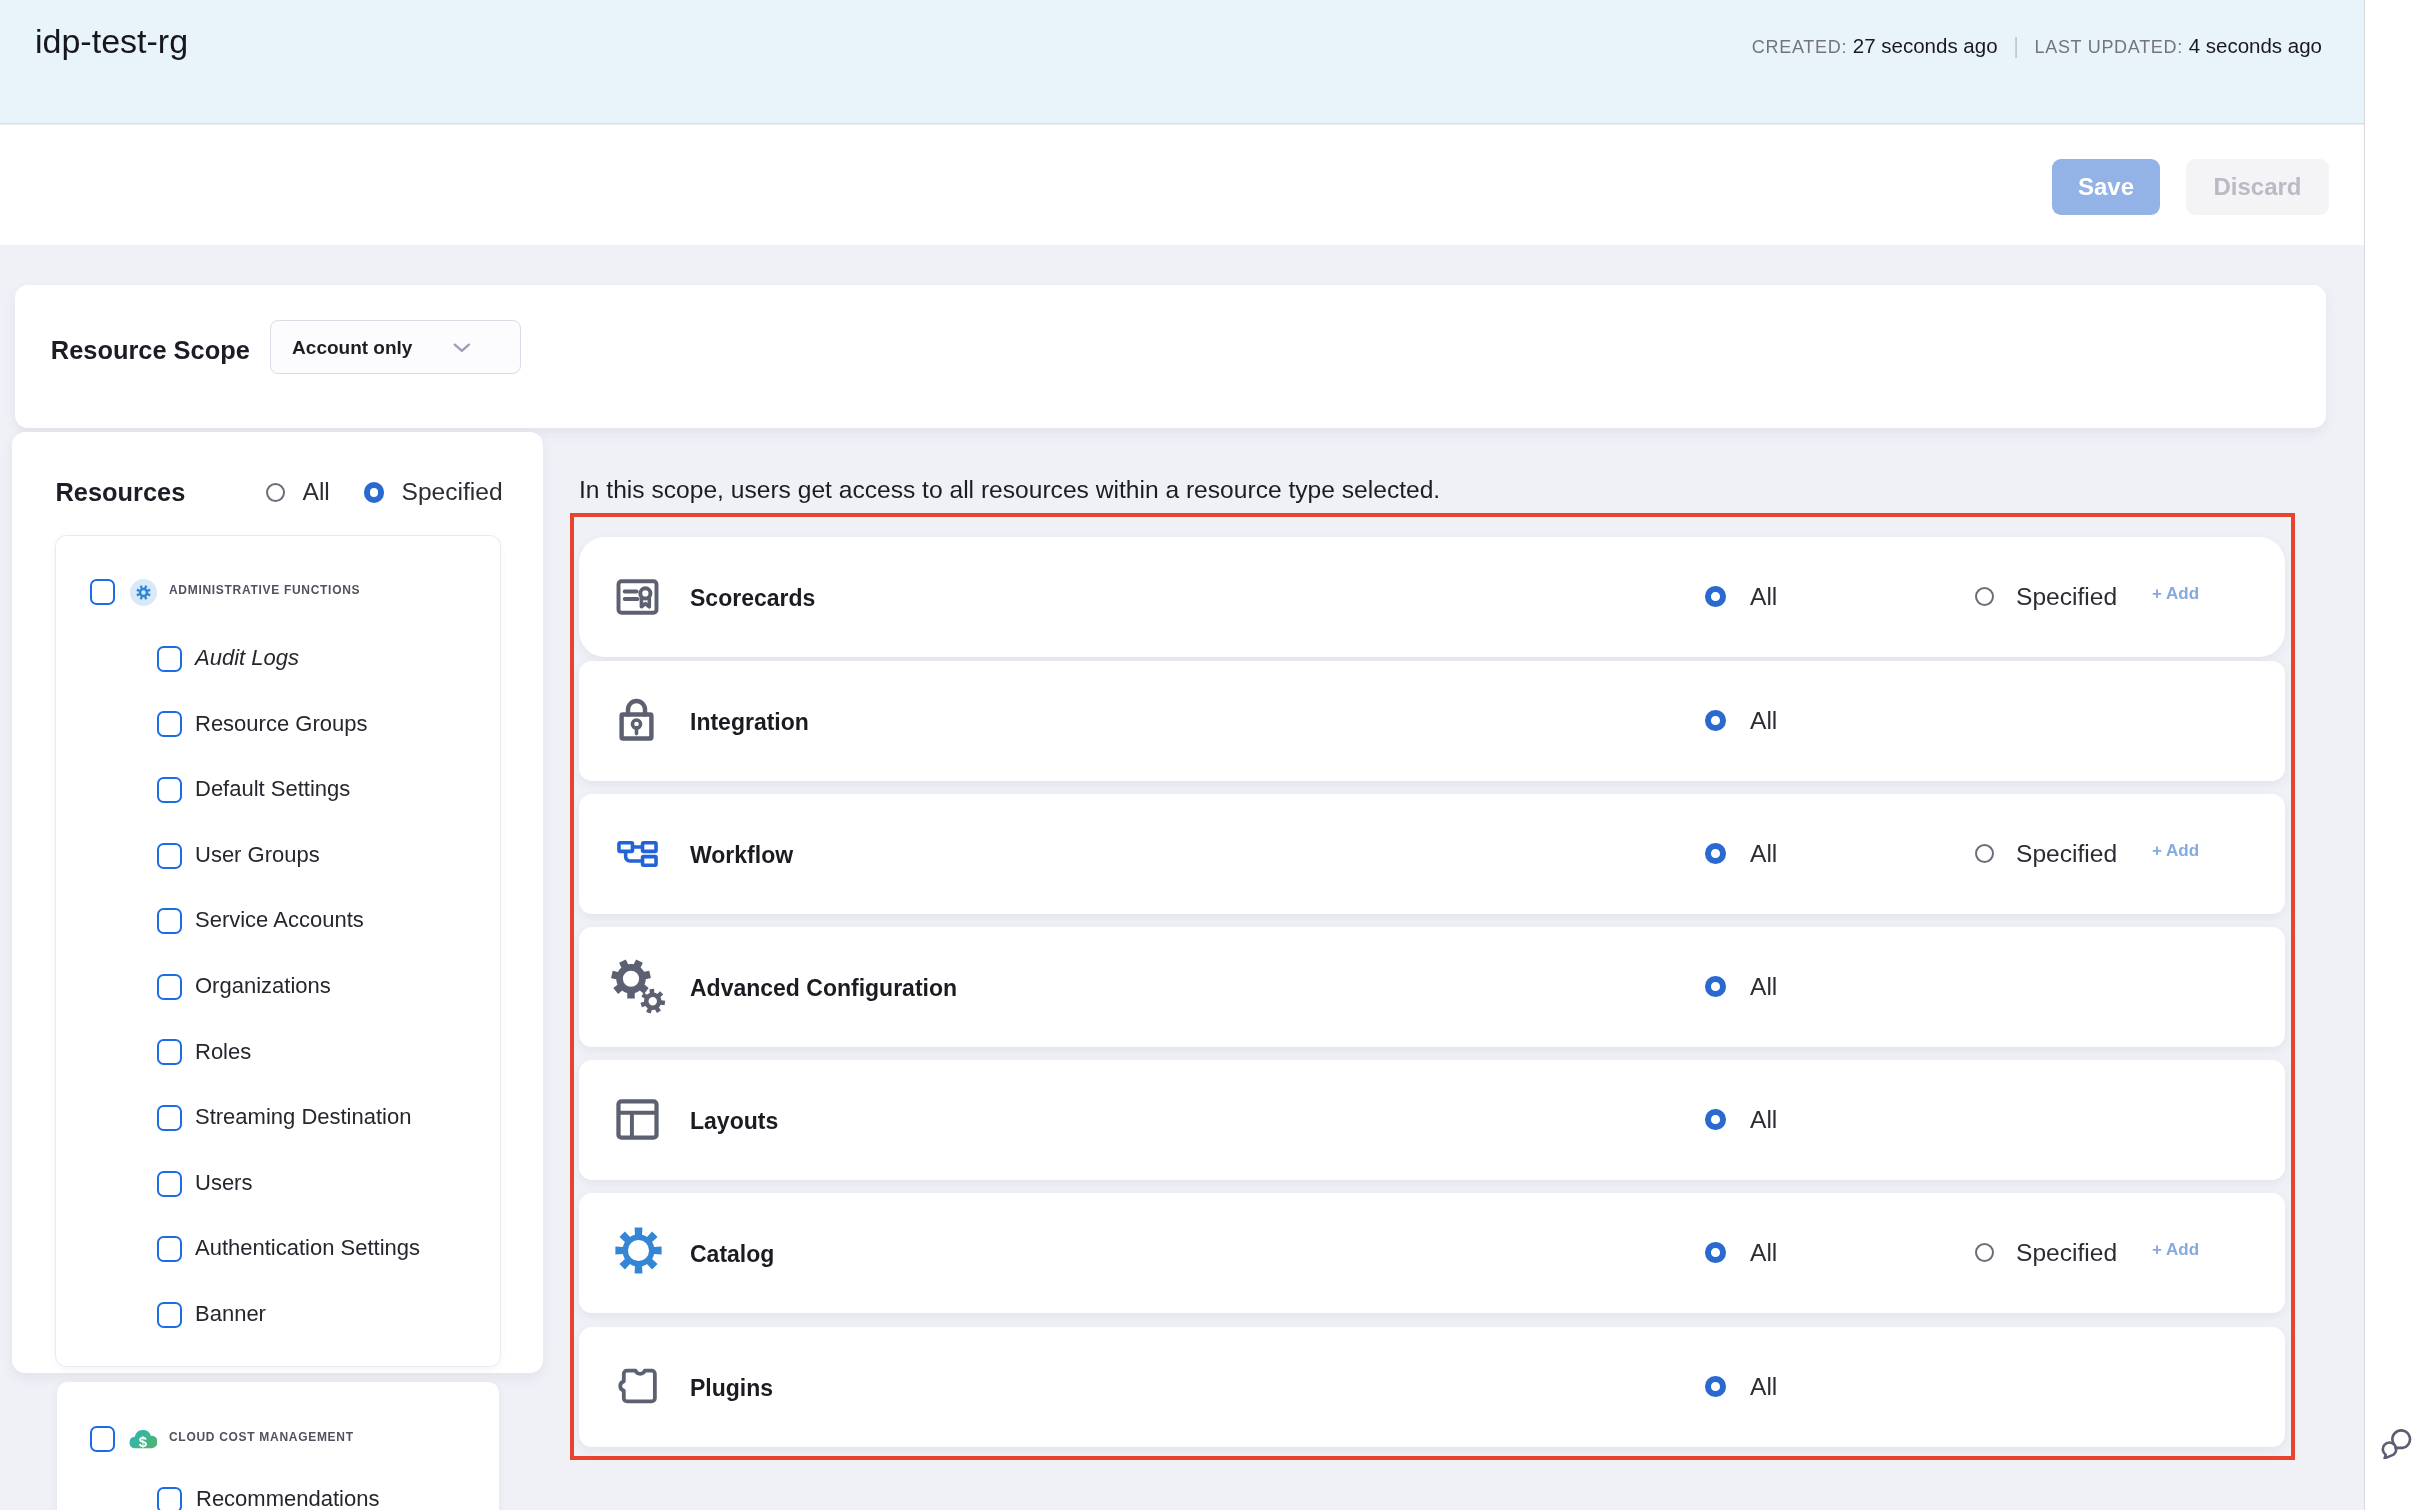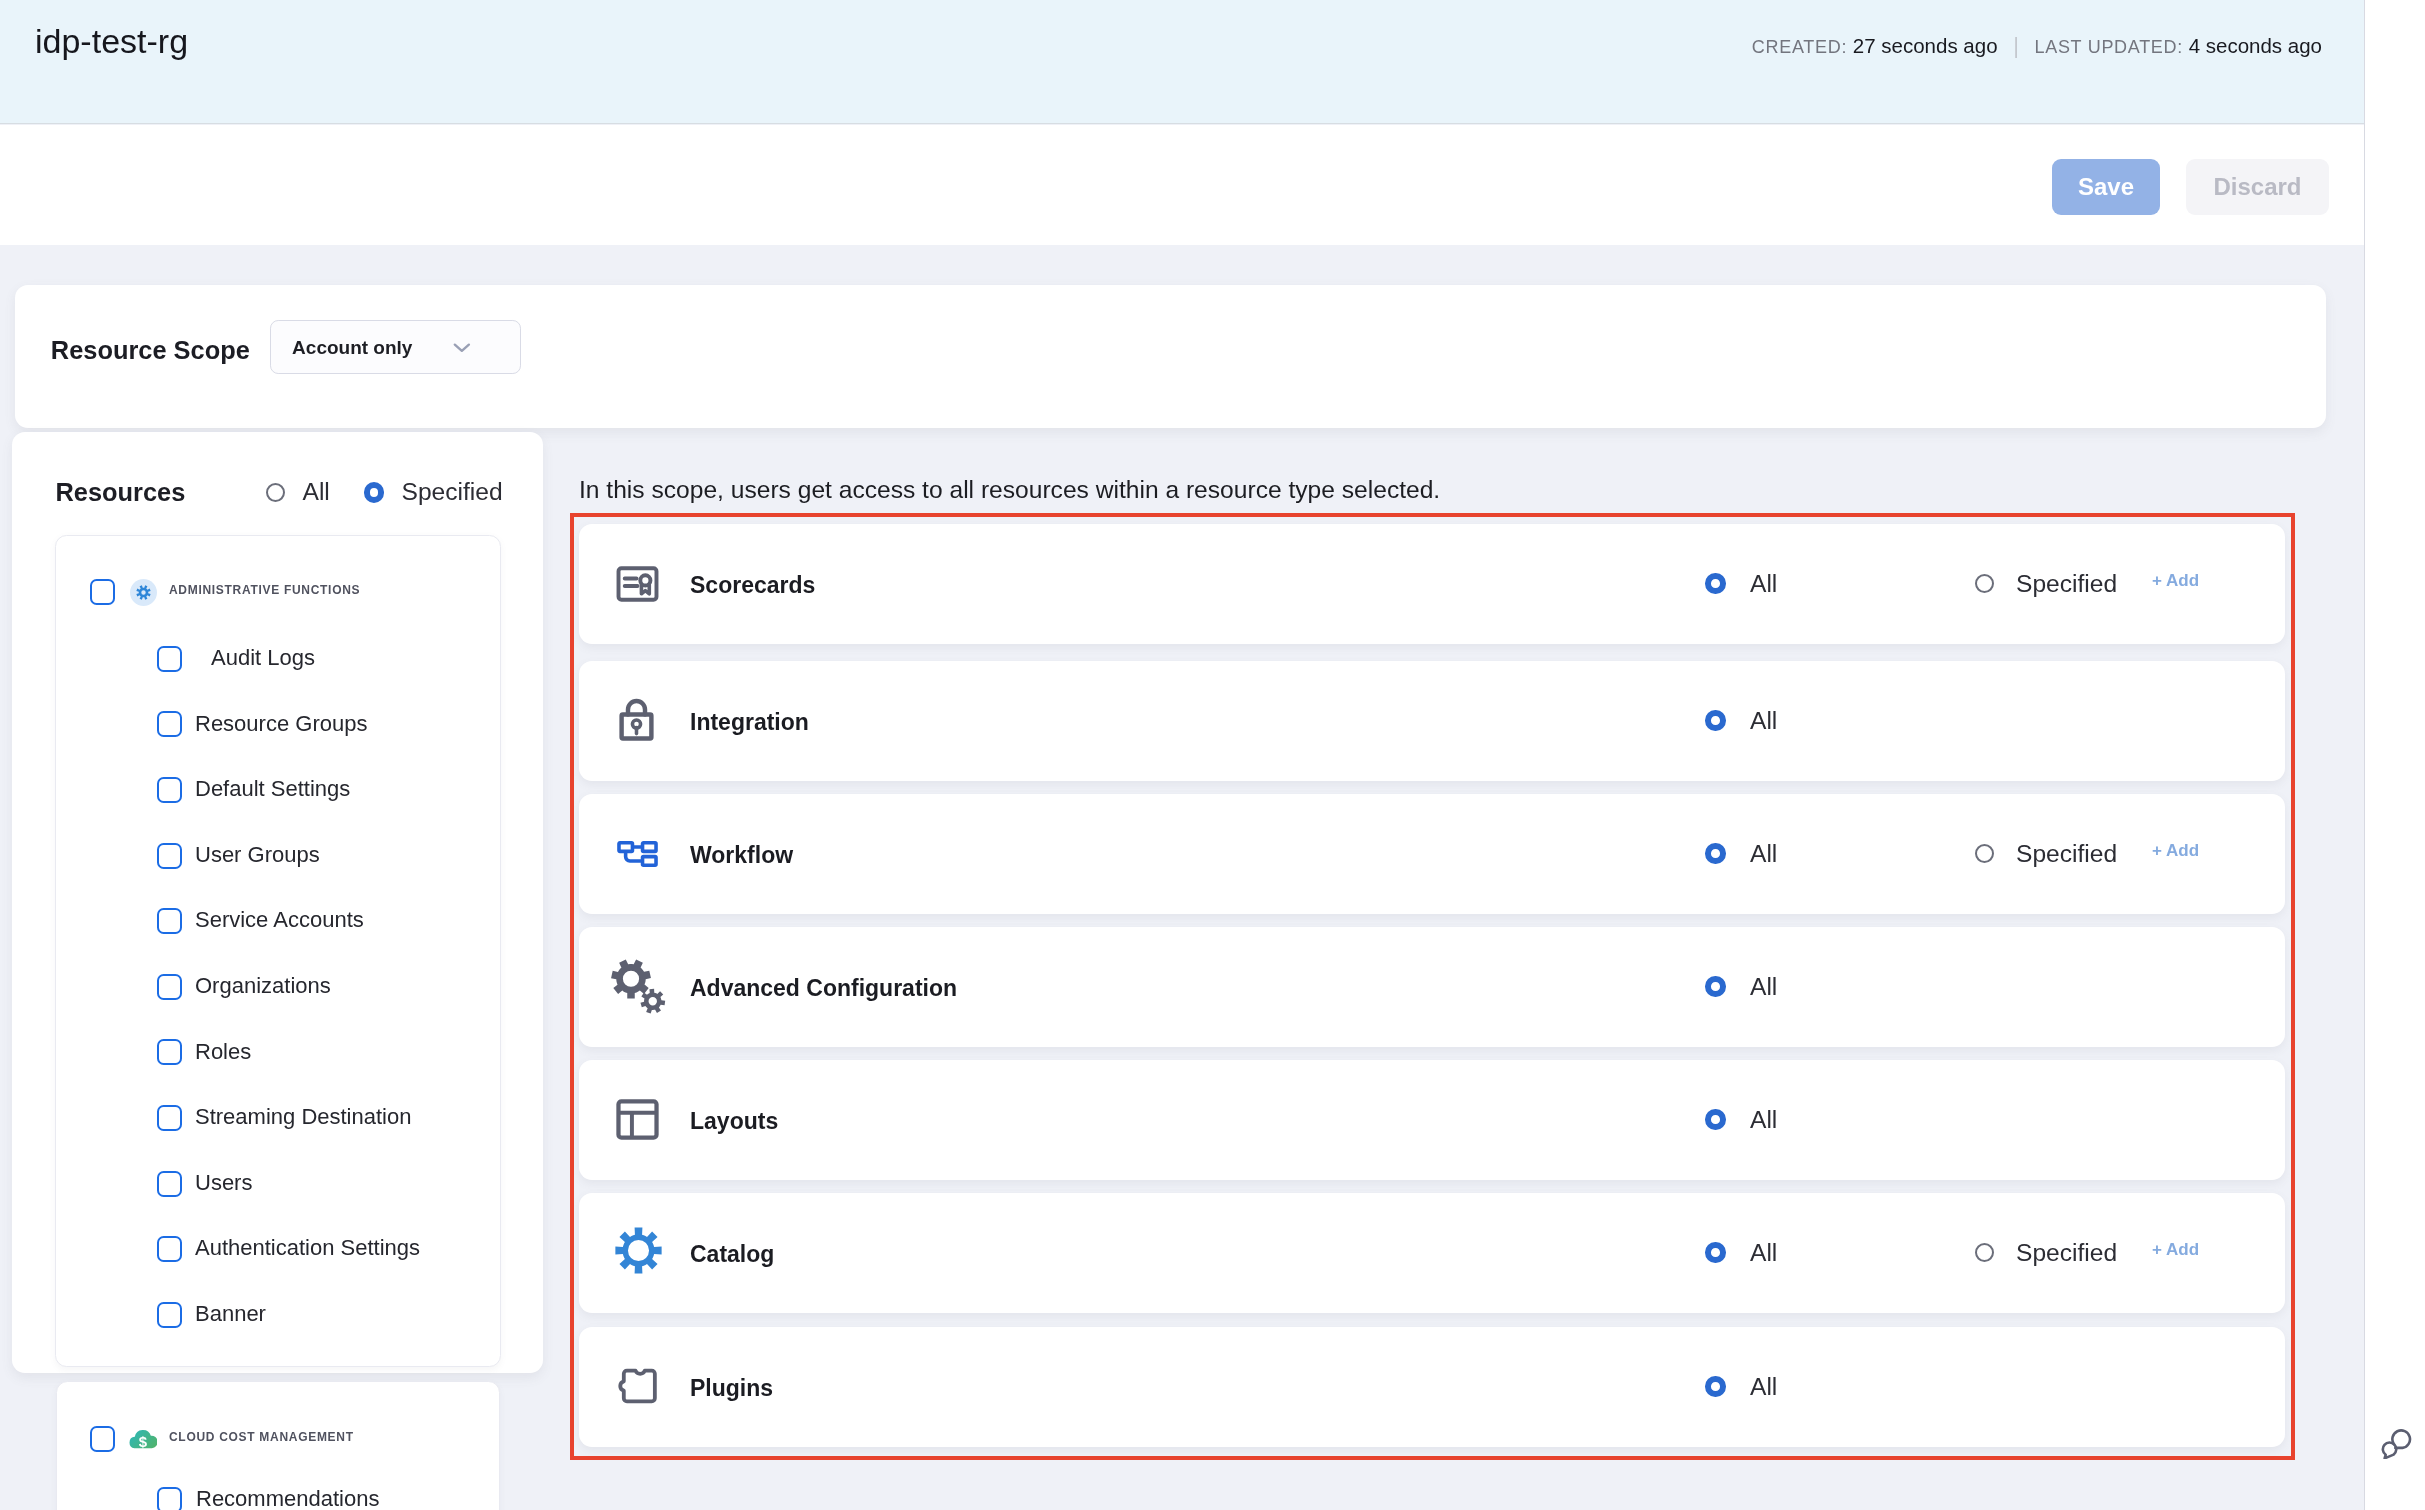--- a/index.html
+++ b/index.html
@@ -84,21 +84,21 @@
 
     <div class="gcard" style="left:55px;top:535px;width:446px;height:832px;">
       <div class="cb" style="left:34px;top:43px;"></div>
       <div class="badge" style="left:74px;top:43px;">
         <svg style="position:absolute;left:4.9px;top:4.9px;" width="17" height="17" viewBox="0 0 20 20" fill="#2e86d8" fill-rule="evenodd">
             <path d="M15.5 9.1 L15.6 9.7 L15.6 10.3 L15.5 10.9 L18.4 11.9 L17.3 14.6 L14.6 13.3 L14.2 13.7 L13.7 14.2 L13.3 14.6 L14.6 17.3 L11.9 18.4 L10.9 15.5 L10.3 15.6 L9.7 15.6 L9.1 15.5 L8.1 18.4 L5.4 17.3 L6.7 14.6 L6.3 14.2 L5.8 13.7 L5.4 13.3 L2.7 14.6 L1.6 11.9 L4.5 10.9 L4.4 10.3 L4.4 9.7 L4.5 9.1 L1.6 8.1 L2.7 5.4 L5.4 6.7 L5.8 6.3 L6.3 5.8 L6.7 5.4 L5.4 2.7 L8.1 1.6 L9.1 4.5 L9.7 4.4 L10.3 4.4 L10.9 4.5 L11.9 1.6 L14.6 2.7 L13.3 5.4 L13.7 5.8 L14.2 6.3 L14.6 6.7 L17.3 5.4 L18.4 8.1 L15.5 9.1Z M12.6 10.0 A2.6 2.6 0 1 0 7.4 10.0 A2.6 2.6 0 1 0 12.6 10.0 Z"></path>
           </svg>
       </div>
       <div class="ghead" style="left:113px;top:47px;">ADMINISTRATIVE FUNCTIONS</div>
       <div class="cb" style="left:101px;top:110px;"></div>
-        <div class="item" style="left:155px;top:109px;">Audit Logs</div>
+        <div class="item" style="left:139px;top:109px;font-style:italic;">Audit Logs</div>
       <div class="cb" style="left:101px;top:175px;"></div>
         <div class="item" style="left:139px;top:175px;">Resource Groups</div>
       <div class="cb" style="left:101px;top:241px;"></div>
         <div class="item" style="left:139px;top:240px;">Default Settings</div>
       <div class="cb" style="left:101px;top:307px;"></div>
         <div class="item" style="left:139px;top:306px;">User Groups</div>
       <div class="cb" style="left:101px;top:372px;"></div>
         <div class="item" style="left:139px;top:371px;">Service Accounts</div>
       <div class="cb" style="left:101px;top:438px;"></div>
         <div class="item" style="left:139px;top:437px;">Organizations</div>
@@ -127,21 +127,21 @@
         <text x="15.4" y="23.2" font-family="Liberation Sans" font-size="16.5" font-weight="700" fill="#ffffff" text-anchor="middle">$</text>
       </svg>
       <div class="ghead" style="left:112px;top:48px;">CLOUD COST MANAGEMENT</div>
       <div class="cb" style="left:100px;top:105px;"></div>
       <div class="item" style="left:139px;top:104px;">Recommendations</div>
     </div>
 
     <div class="desc">In this scope, users get access to all resources within a resource type selected.</div>
     <div class="redrect"></div>
 
-    <div class="row" style="top:524px;">
+    <div class="row" style="top:537px;border-radius:26px;">
       <svg class="icon" style="position:absolute;left:37px;top:42px;" width="43" height="36" viewBox="0 0 26 22" fill="none" stroke="#5d6070" stroke-width="2.4" stroke-linecap="round" stroke-linejoin="round">
         <rect x="1.4" y="1.4" width="23.2" height="19.2" rx="1.8"></rect>
         <path d="M5.2 7.6 h7.2 M5.2 12.2 h7.8"></path>
         <circle cx="17.8" cy="8.8" r="3.1" stroke-width="2.4"></circle>
         <path d="M15.4 11.4 V17 l2.4 -1.9 2.4 1.9 V11.4" stroke-width="2.2"></path>
       </svg>
       <div class="rowlab" style="top:48px;">Scorecards</div>
       <div class="radio on" style="left:1126px;top:49px;"></div>
       <div class="rlab" style="left:1171px;top:46px;">All</div>
       <div class="radio off" style="left:1396px;top:50px;"></div>

